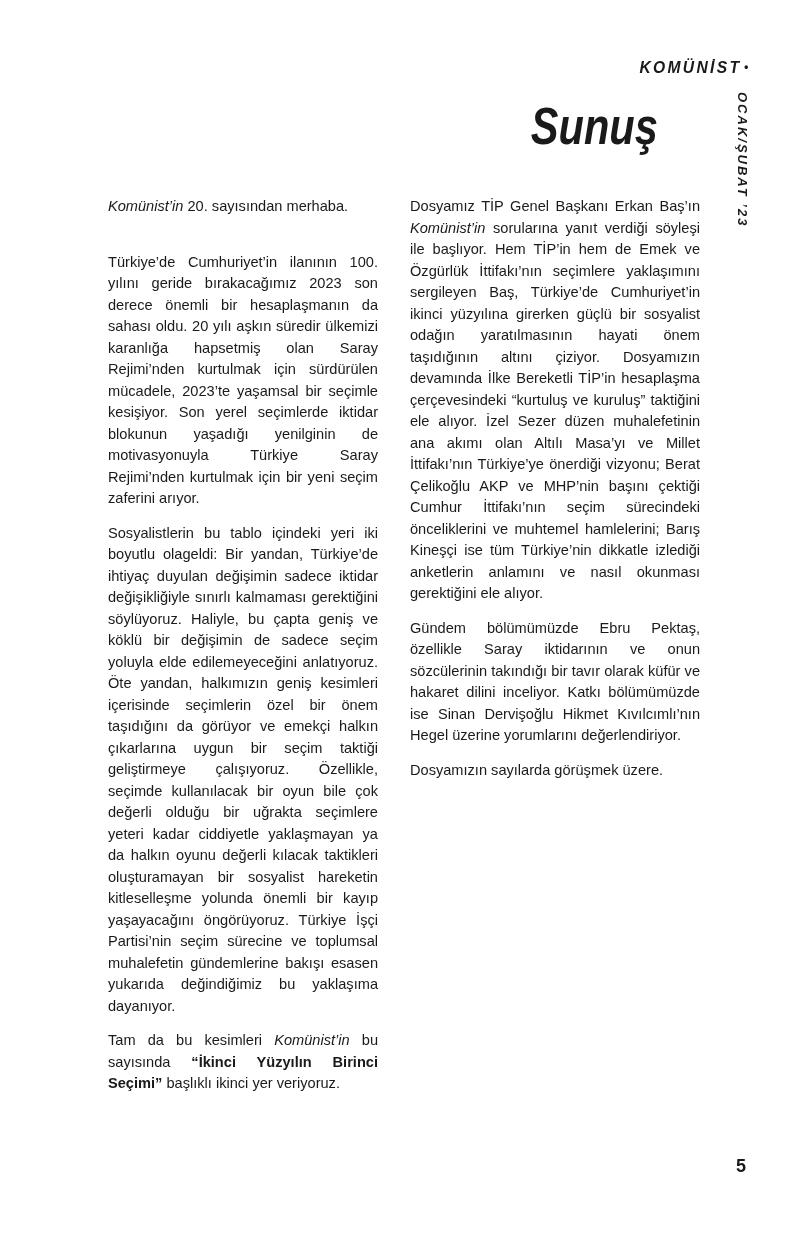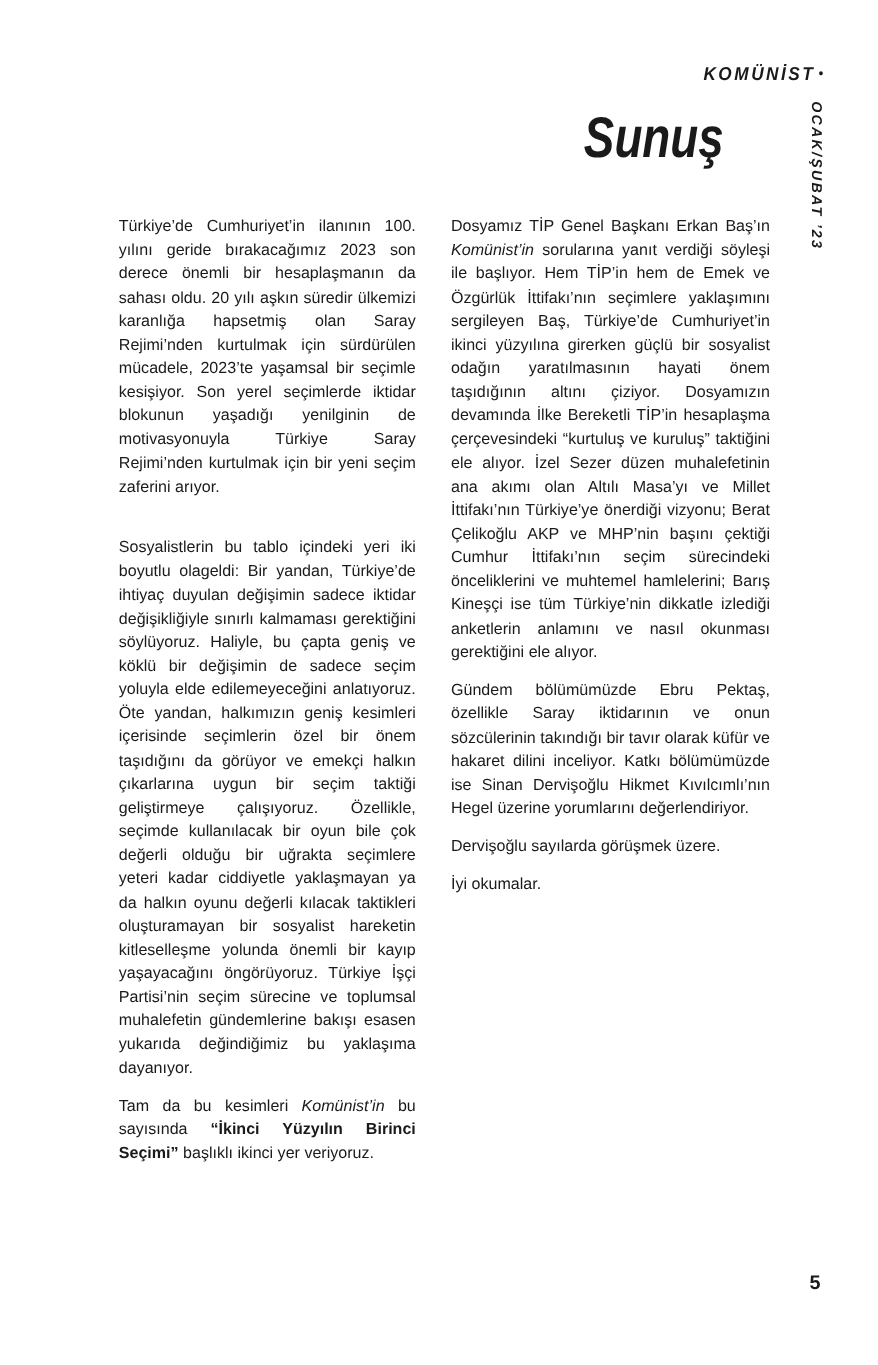--- a/index.html
+++ b/index.html
@@ -96,27 +96,27 @@
   <div class="masthead">
     <span class="masthead-title">KOMÜNİST</span><span class="masthead-bullet">•</span>
   </div>
 
   <div class="issue-vertical">OCAK/ŞUBAT ’23</div>
 
   <h1 class="section-title">Sunuş</h1>
 
   <div class="columns">
     <div class="col col-left">
+        <p><span class="it">Komünist’in</span><span> 20. sayısından merhaba.</span></p>
         <p><span>Türkiye’de Cumhuriyet’in ilanının 100. yılını geride bırakacağımız 2023 son derece önemli bir hesaplaşmanın da sahası oldu. 20 yılı aşkın süredir ülkemizi karanlığa hapsetmiş olan Saray Rejimi’nden kurtulmak için sürdürülen mücadele, 2023’te yaşamsal bir seçimle kesişiyor. Son yerel seçimlerde iktidar blokunun yaşadığı yenilginin de motivasyonuyla Türkiye Saray Rejimi’nden kurtulmak için bir yeni seçim zaferini arıyor.</span></p>
         <p><span>Sosyalistlerin bu tablo içindeki yeri iki boyutlu olageldi: Bir yandan, Türkiye’de ihtiyaç duyulan değişimin sadece iktidar değişikliğiyle sınırlı kalmaması gerektiğini söylüyoruz. Haliyle, bu çapta geniş ve köklü bir değişimin de sadece seçim yoluyla elde edilemeyeceğini anlatıyoruz. Öte yandan, halkımızın geniş kesimleri içerisinde seçimlerin özel bir önem taşıdığını da görüyor ve emekçi halkın çıkarlarına uygun bir seçim taktiği geliştirmeye çalışıyoruz. Özellikle, seçimde kullanılacak bir oyun bile çok değerli olduğu bir uğrakta seçimlere yeteri kadar ciddiyetle yaklaşmayan ya da halkın oyunu değerli kılacak taktikleri oluşturamayan bir sosyalist hareketin kitleselleşme yolunda önemli bir kayıp yaşayacağını öngörüyoruz. Türkiye İşçi Partisi’nin seçim sürecine ve toplumsal muhalefetin gündemlerine bakışı esasen yukarıda değindiğimiz bu yaklaşıma dayanıyor.</span></p>
         <p><span>Tam da bu kesimleri </span><span class="it">Komünist’in</span><span> bu sayısında </span><span class="bd">“İkinci Yüzyılın Birinci Seçimi”</span><span> başlıklı ikinci yer veriyoruz.</span></p>
       </div>
     <div class="col col-right">
         <p><span>Dosyamız TİP Genel Başkanı Erkan Baş’ın </span><span class="it">Komünist’in</span><span> sorularına yanıt verdiği söyleşi ile başlıyor. Hem TİP’in hem de Emek ve Özgürlük İttifakı’nın seçimlere yaklaşımını sergileyen Baş, Türkiye’de Cumhuriyet’in ikinci yüzyılına girerken güçlü bir sosyalist odağın yaratılmasının hayati önem taşıdığının altını çiziyor. Dosyamızın devamında İlke Bereketli TİP’in hesaplaşma çerçevesindeki “kurtuluş ve kuruluş” taktiğini ele alıyor. İzel Sezer düzen muhalefetinin ana akımı olan Altılı Masa’yı ve Millet İttifakı’nın Türkiye’ye önerdiği vizyonu; Berat Çelikoğlu AKP ve MHP’nin başını çektiği Cumhur İttifakı’nın seçim sürecindeki önceliklerini ve muhtemel hamlelerini; Barış Kineşçi ise tüm Türkiye’nin dikkatle izlediği anketlerin anlamını ve nasıl okunması gerektiğini ele alıyor.</span></p>
         <p><span>Gündem bölümümüzde Ebru Pektaş, özellikle Saray iktidarının ve onun sözcülerinin takındığı bir tavır olarak küfür ve hakaret dilini inceliyor. Katkı bölümümüzde ise Sinan Dervişoğlu Hikmet Kıvılcımlı’nın Hegel üzerine yorumlarını değerlendiriyor.</span></p>
-        <p><span>Dervişoğlu sayılarda görüşmek üzere.</span></p>
-        <p><span>İyi okumalar.</span></p>
+        <p><span>Dosyamızın sayılarda görüşmek üzere.</span></p>
       </div>
   </div>
 
   <div class="page-number">5</div>
 
 </div>
 
 </body></html>

